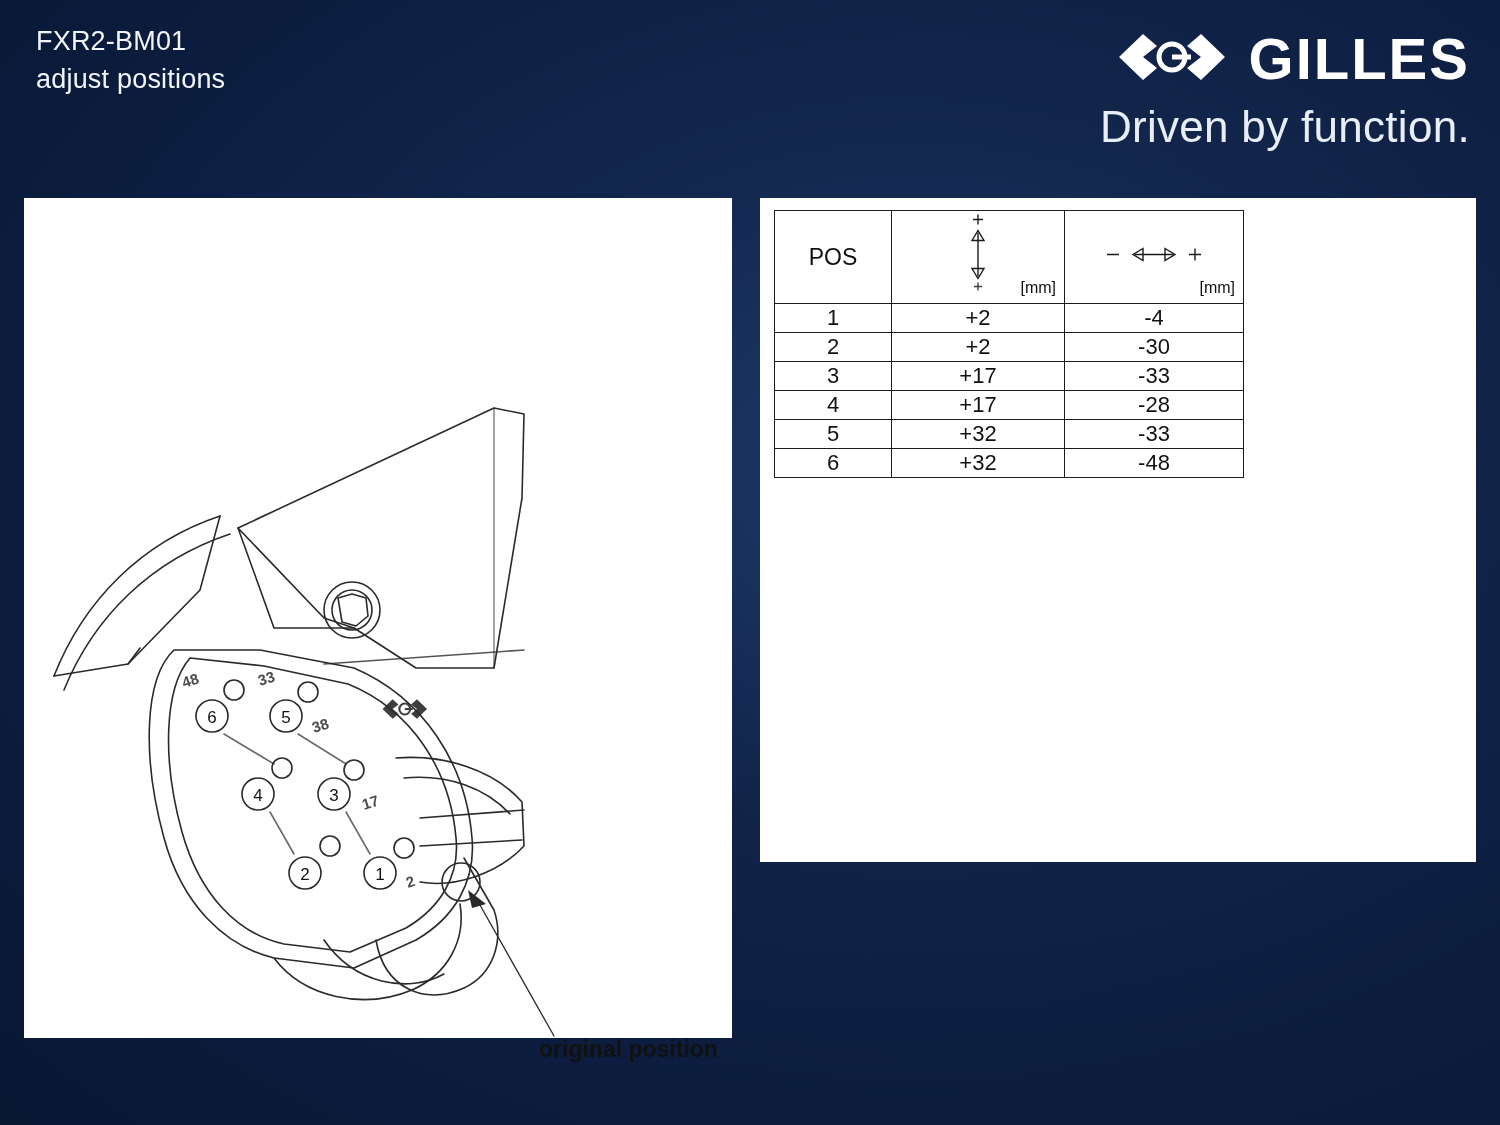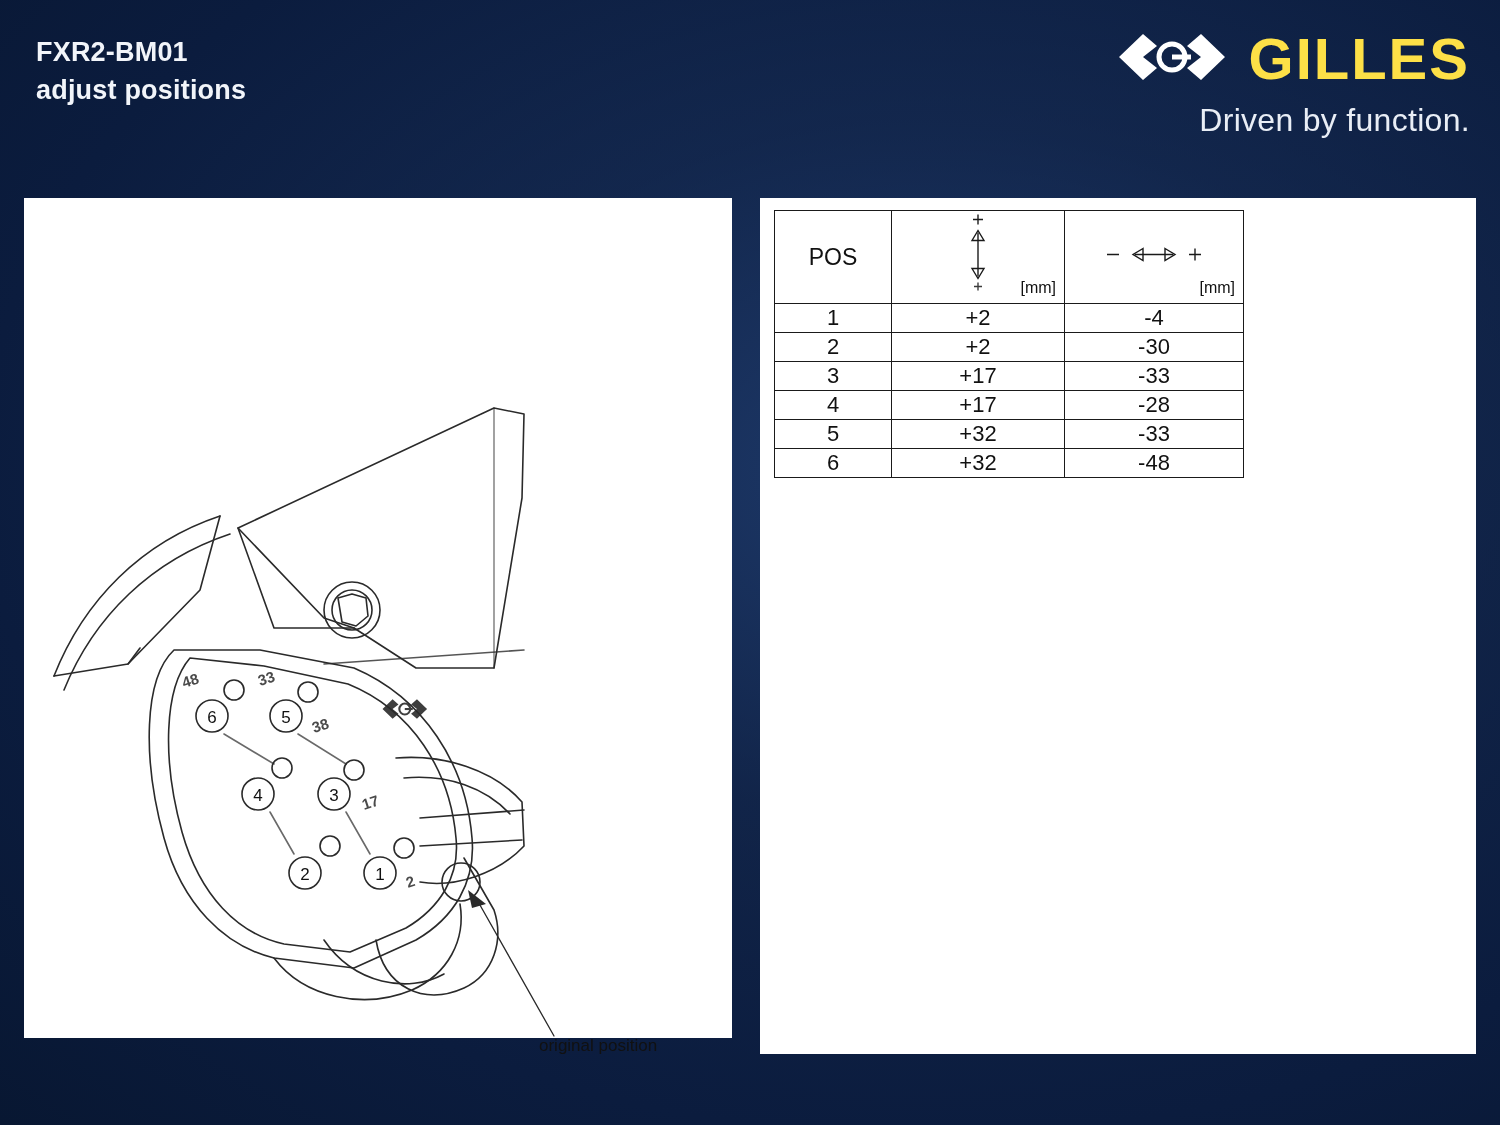--- a/index.html
+++ b/index.html
@@ -16,41 +16,40 @@
     background:
       radial-gradient(ellipse at 62% 42%, #1e3a6b 0%, #15295088 38%, #0b1c3e 72%, #081732 100%),
       linear-gradient(160deg,#12284f 0%,#0a1a39 100%);
   }
   .header{
     position:absolute;left:0;top:0;width:1500px;height:180px;
     color:#ffffff;
   }
   .title{
     position:absolute;left:36px;top:22px;
-    font-size:27px;line-height:38px;font-weight:700;letter-spacing:.2px;
+    font-size:27px;line-height:38px;font-weight:400;letter-spacing:.2px;
     color:#f2f5fa;
     white-space:pre-line;
-    margin-top:11px;
   }
   .brand{
     position:absolute;right:30px;top:26px;
     text-align:right;
   }
   .brand-row{display:flex;align-items:center;justify-content:flex-end;gap:18px;}
   .brand-name{
-    font-size:58px;font-weight:700;letter-spacing:2px;color:#fde047;line-height:58px;
+    font-size:58px;font-weight:700;letter-spacing:2px;color:#ffffff;line-height:58px;
   }
   .brand-tag{
-    margin-top:10px;font-size:32px;color:#e9eef6;letter-spacing:.3px;
+    margin-top:10px;font-size:44px;color:#e9eef6;letter-spacing:.3px;
   }
   .panel{
     position:absolute;background:#ffffff;
   }
   #left-panel{left:24px;top:198px;width:708px;height:840px;}
-  #right-panel{left:760px;top:198px;width:716px;height:856px;}
+  #right-panel{left:760px;top:198px;width:716px;height:664px;}
 
   
   .tbl{
     position:absolute;left:14px;top:12px;
     border-collapse:collapse;
     font-size:21px;color:#111;
   }
   .tbl td,.tbl th{
     border:1px solid #1a1a1a;
     padding:0;
@@ -75,21 +74,21 @@
   
   #driving-direction{
     position:absolute;left:0;right:0;bottom:48px;text-align:center;color:#111;
   }
   #driving-direction .dd-label{font-size:23px;letter-spacing:.3px;}
   #driving-direction .dd-arrow{margin-top:16px;}
 
   
   #drawing{position:absolute;left:0;top:0;width:708px;height:840px;}
   .callout{
-    position:absolute;left:515px;top:838px;font-size:17px;color:#111;
+    position:absolute;left:515px;top:838px;font-size:23px;color:#111;font-weight:bold;
   }
 </style>
 </head>
 <body>
 
 <div class="bg"></div>
 
 <div class="header">
   <div class="title">FXR2-BM01
 adjust positions</div>

